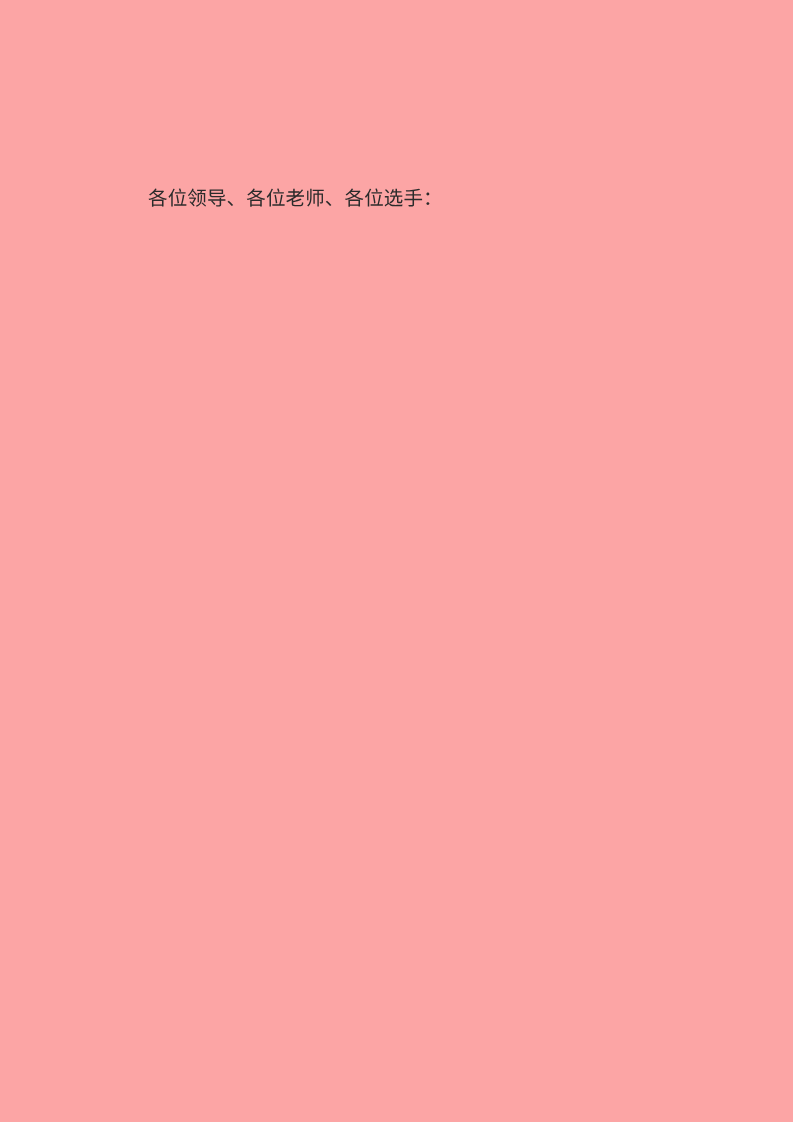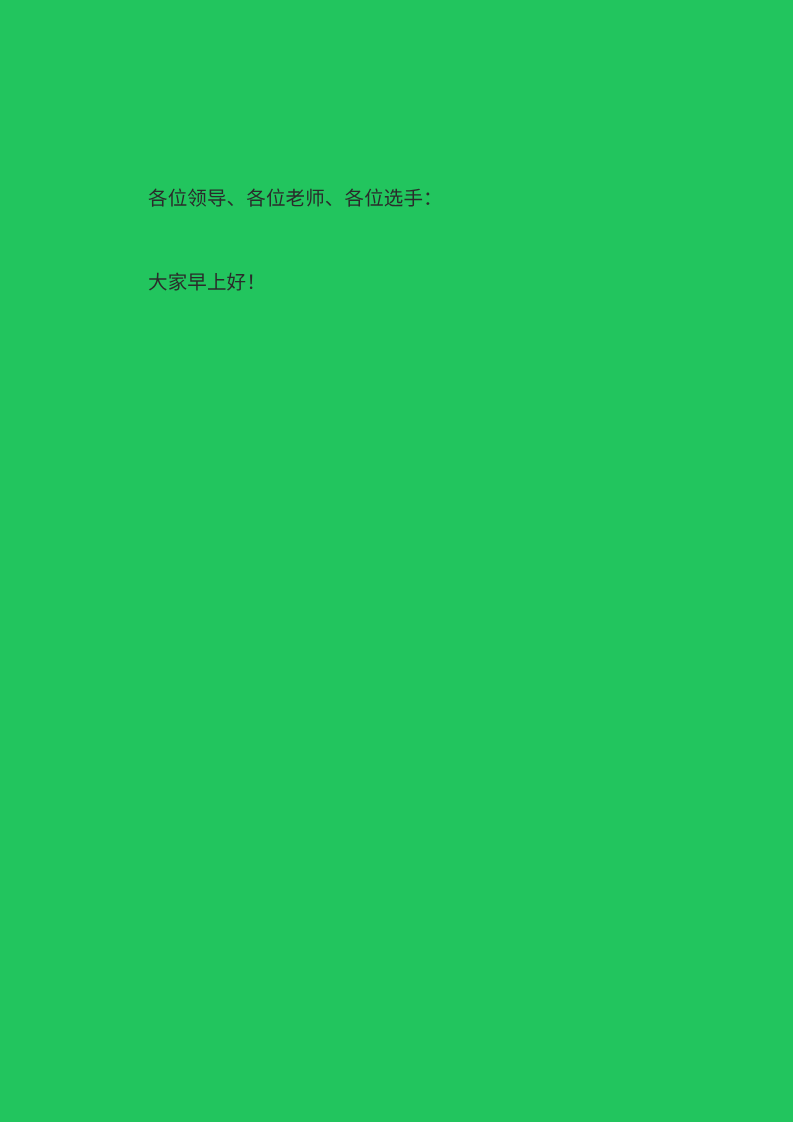--- a/index.html
+++ b/index.html
@@ -7,21 +7,21 @@
     margin: 0;
     padding: 0;
     background: #ffffff;
   }
 
   .page {
     position: relative;
     width: 793px;
     height: 1122px;
     margin: 0 auto;
-    background: #22c55e;
+    background: #fca5a5;
     overflow: hidden;
     box-sizing: border-box;
   }
 
   .doc-body {
     position: absolute;
     left: 118px;
     top: 178px;
     width: 560px;
   }
@@ -54,19 +54,18 @@
   }
 </style>
 </head>
 <body>
 
 <div class="page">
   <div class="doc-body">
 
     <p class="para flush">各位领导、各位老师、各位选手：</p>
 
-    <p class="para flush">大家早上好！</p>
 
 
 
 
   </div>
 </div>
 
 </body></html>

